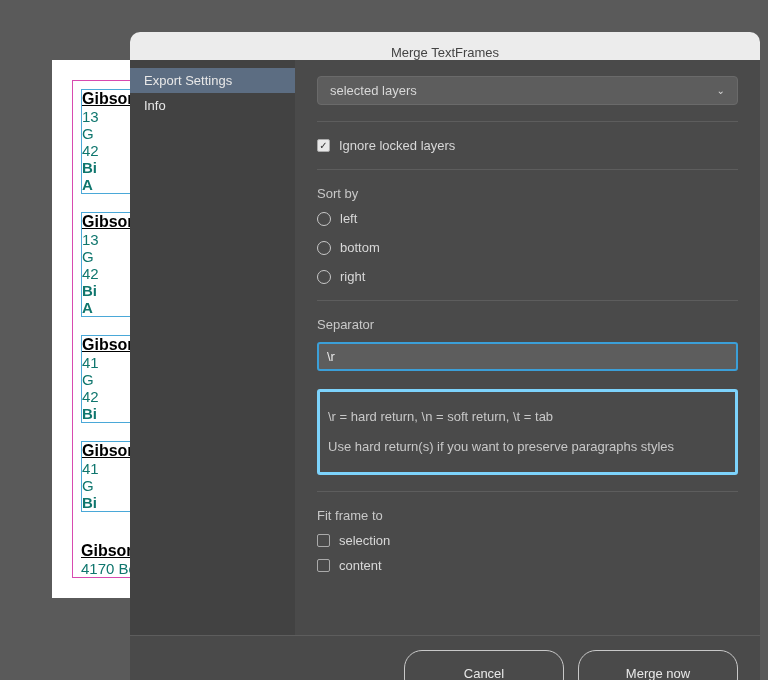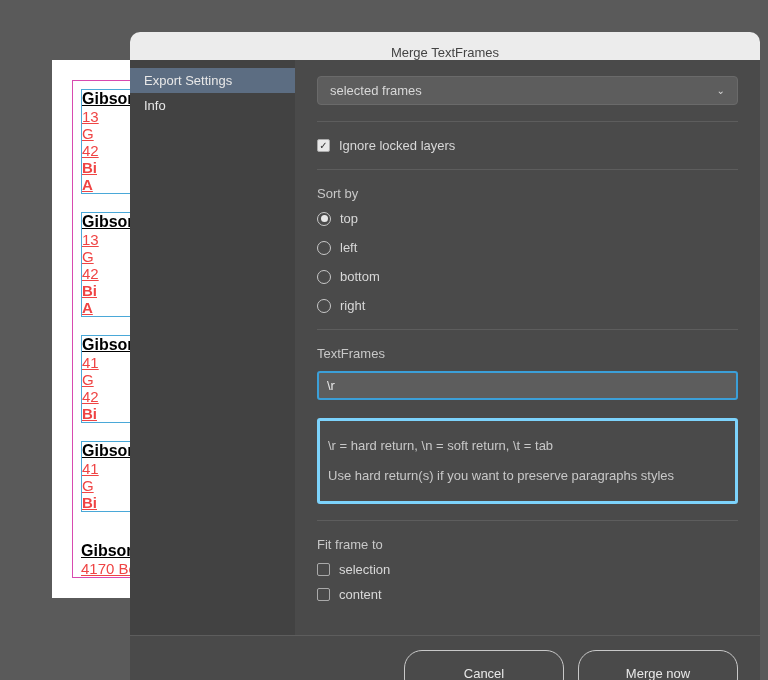--- a/index.html
+++ b/index.html
@@ -36,23 +36,22 @@
     }
     .bg-title {
       font-weight: bold;
       font-size: 16px;
       text-decoration: underline;
       color: black;
       white-space: nowrap;
     }
     .bg-line {
       font-size: 15px;
-      color: #ef4444;
+      color: #0f766e;
       white-space: nowrap;
-      text-decoration: underline;
     }
     .bg-bold {
       font-weight: bold;
     }
     .bg-bottom {
       margin-top: 30px;
     }
     .dialog {
       position: absolute;
       top: 32px;
@@ -269,50 +268,46 @@
     <div class="sidebar">
       <div class="sidebar-item active">
         <span>Export Settings</span>
       </div>
       <div class="sidebar-item">
         <span>Info</span>
       </div>
     </div>
     <div class="content">
       <div class="dropdown">
-        <span>selected frames</span>
+        <span>selected layers</span>
         <span class="chevron">⌄</span>
       </div>
       <hr class="divider">
       <div class="checkbox-row">
         <span class="cb checked">✓</span>
         <span>Ignore locked layers</span>
       </div>
       <hr class="divider">
       <div class="section-label">Sort by</div>
       <div class="radio-group">
         <div class="radio-row">
-          <span class="radio selected"></span>
-          <span>top</span>
-        </div>
-        <div class="radio-row">
           <span class="radio"></span>
           <span>left</span>
         </div>
         <div class="radio-row">
           <span class="radio"></span>
           <span>bottom</span>
         </div>
         <div class="radio-row">
           <span class="radio"></span>
           <span>right</span>
         </div>
       </div>
       <hr class="divider">
-      <div class="section-label">TextFrames</div>
+      <div class="section-label">Separator</div>
       <input class="text-input" type="text" value="\r" style="">
       <div class="info-box">
         <p>\r = hard return, \n = soft return, \t = tab</p>
         <p>Use hard return(s) if you want to preserve paragraphs styles</p>
       </div>
       <hr class="divider">
       <div class="section-label">Fit frame to</div>
       <div class="fit-group">
         <div class="checkbox-row">
           <span class="cb"></span>

